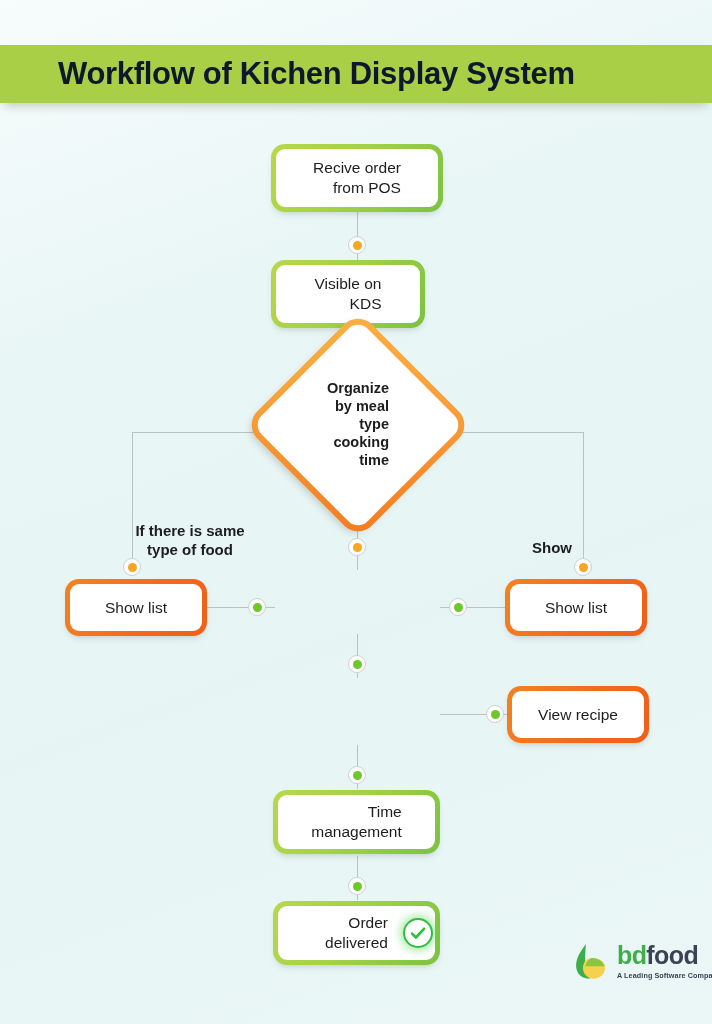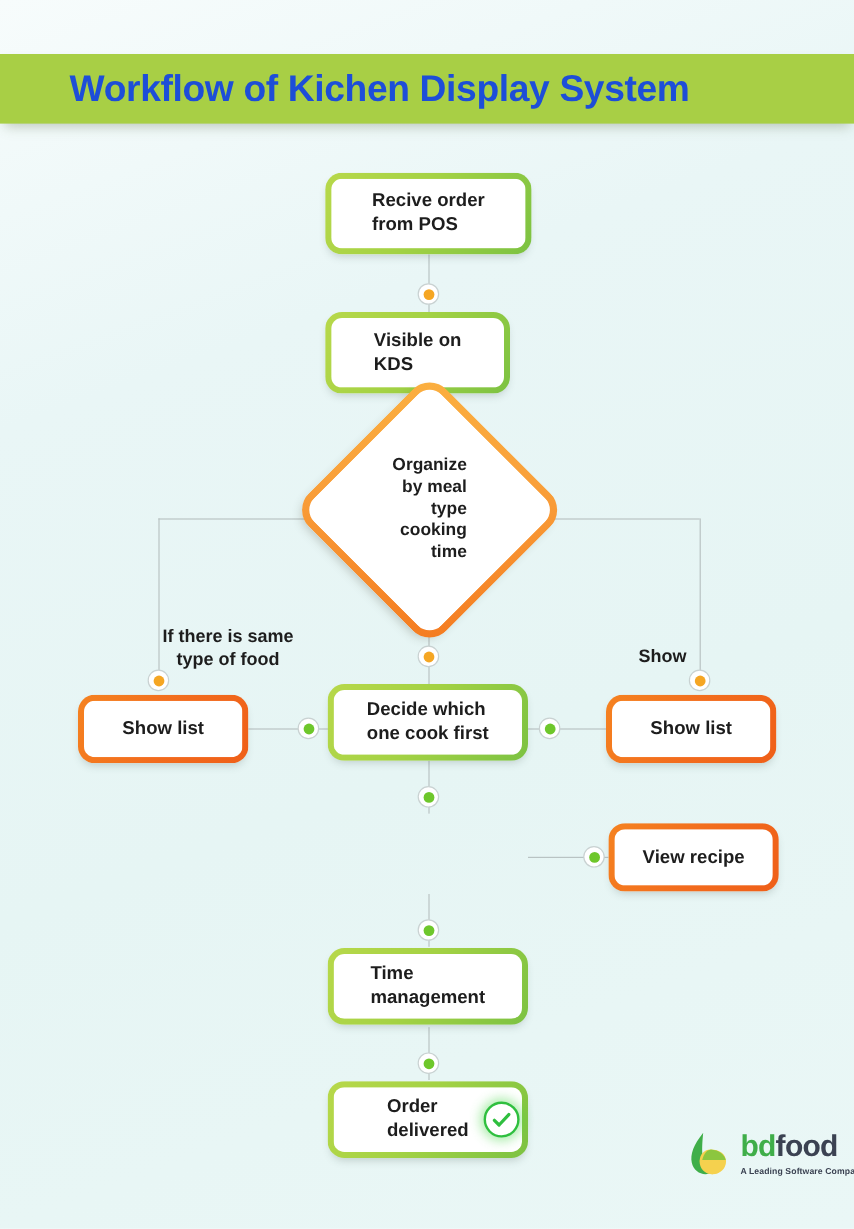--- a/index.html
+++ b/index.html
@@ -17,42 +17,42 @@
   }
   
   #banner{
     position:absolute;left:0;top:45px;width:712px;height:58px;
     background:#a8cf45;
     box-shadow:0 6px 10px -4px rgba(80,100,60,.35);
     display:flex;align-items:center;
   }
   #banner-title{
     margin-left:58px;
-    font-size:31px;font-weight:bold;color:#1d4ed8;
+    font-size:31px;font-weight:bold;color:#0f172a;
     letter-spacing:-.3px;white-space:nowrap;
   }
   
   .vline{position:absolute;width:1px;background:#b9c3c3;}
   .hline{position:absolute;height:1px;background:#b9c3c3;}
   .dot{
     position:absolute;width:18px;height:18px;border-radius:50%;
     background:#ffffff;border:1px solid #c9d2d2;
     box-sizing:border-box;
     display:flex;align-items:center;justify-content:center;
   }
   .dot::after{content:"";width:9px;height:9px;border-radius:50%;display:block;}
   .dot.orange::after{background:#f5a623;}
   .dot.green::after{background:#6ec72b;}
   
   .node{
     position:absolute;box-sizing:border-box;
     background:#ffffff;border-radius:14px;
     display:flex;align-items:center;justify-content:center;
-    text-align:left;
-    font-size:15.5px;font-weight:bold;color:#1d1d1d;line-height:1.28;
+    text-align:right;
+    font-size:15.5px;font-weight:normal;color:#1d1d1d;line-height:1.28;
     box-shadow:0 4px 7px -3px rgba(60,80,70,.25);
   }
   .node.green{
     border:5px solid transparent;
     background:
       linear-gradient(#fff,#fff) padding-box,
       linear-gradient(120deg,#b7d84a 0%,#a4d244 45%,#7cc242 100%) border-box;
   }
   .node.orange{
     border:5px solid transparent;
@@ -164,22 +164,20 @@
 time</div>
   </div>
 
   <div class="branch-label" style="left:120px;top:522px;width:200px;transform:translateX(-30px);">If there is same
 type of food</div>
 
   <div class="branch-label" style="left:514px;top:539px;width:76px;">Show</div>
 
   <div class="node orange" style="left:65px;top:579px;width:142px;height:57px;">Show list</div>
 
-  <div class="node green" style="left:273px;top:570px;width:167px;height:64px;white-space:pre-line;">Decide which
-one cook first</div>
 
   <div class="node orange" style="left:505px;top:579px;width:142px;height:57px;">Show list</div>
 
 
   <div class="node orange" style="left:507px;top:686px;width:142px;height:57px;">View recipe</div>
 
   <div class="node green" style="left:273px;top:790px;width:167px;height:64px;white-space:pre-line;">Time
 management</div>
 
   <div class="node green" style="left:273px;top:901px;width:167px;height:64px;white-space:pre-line;">Order

